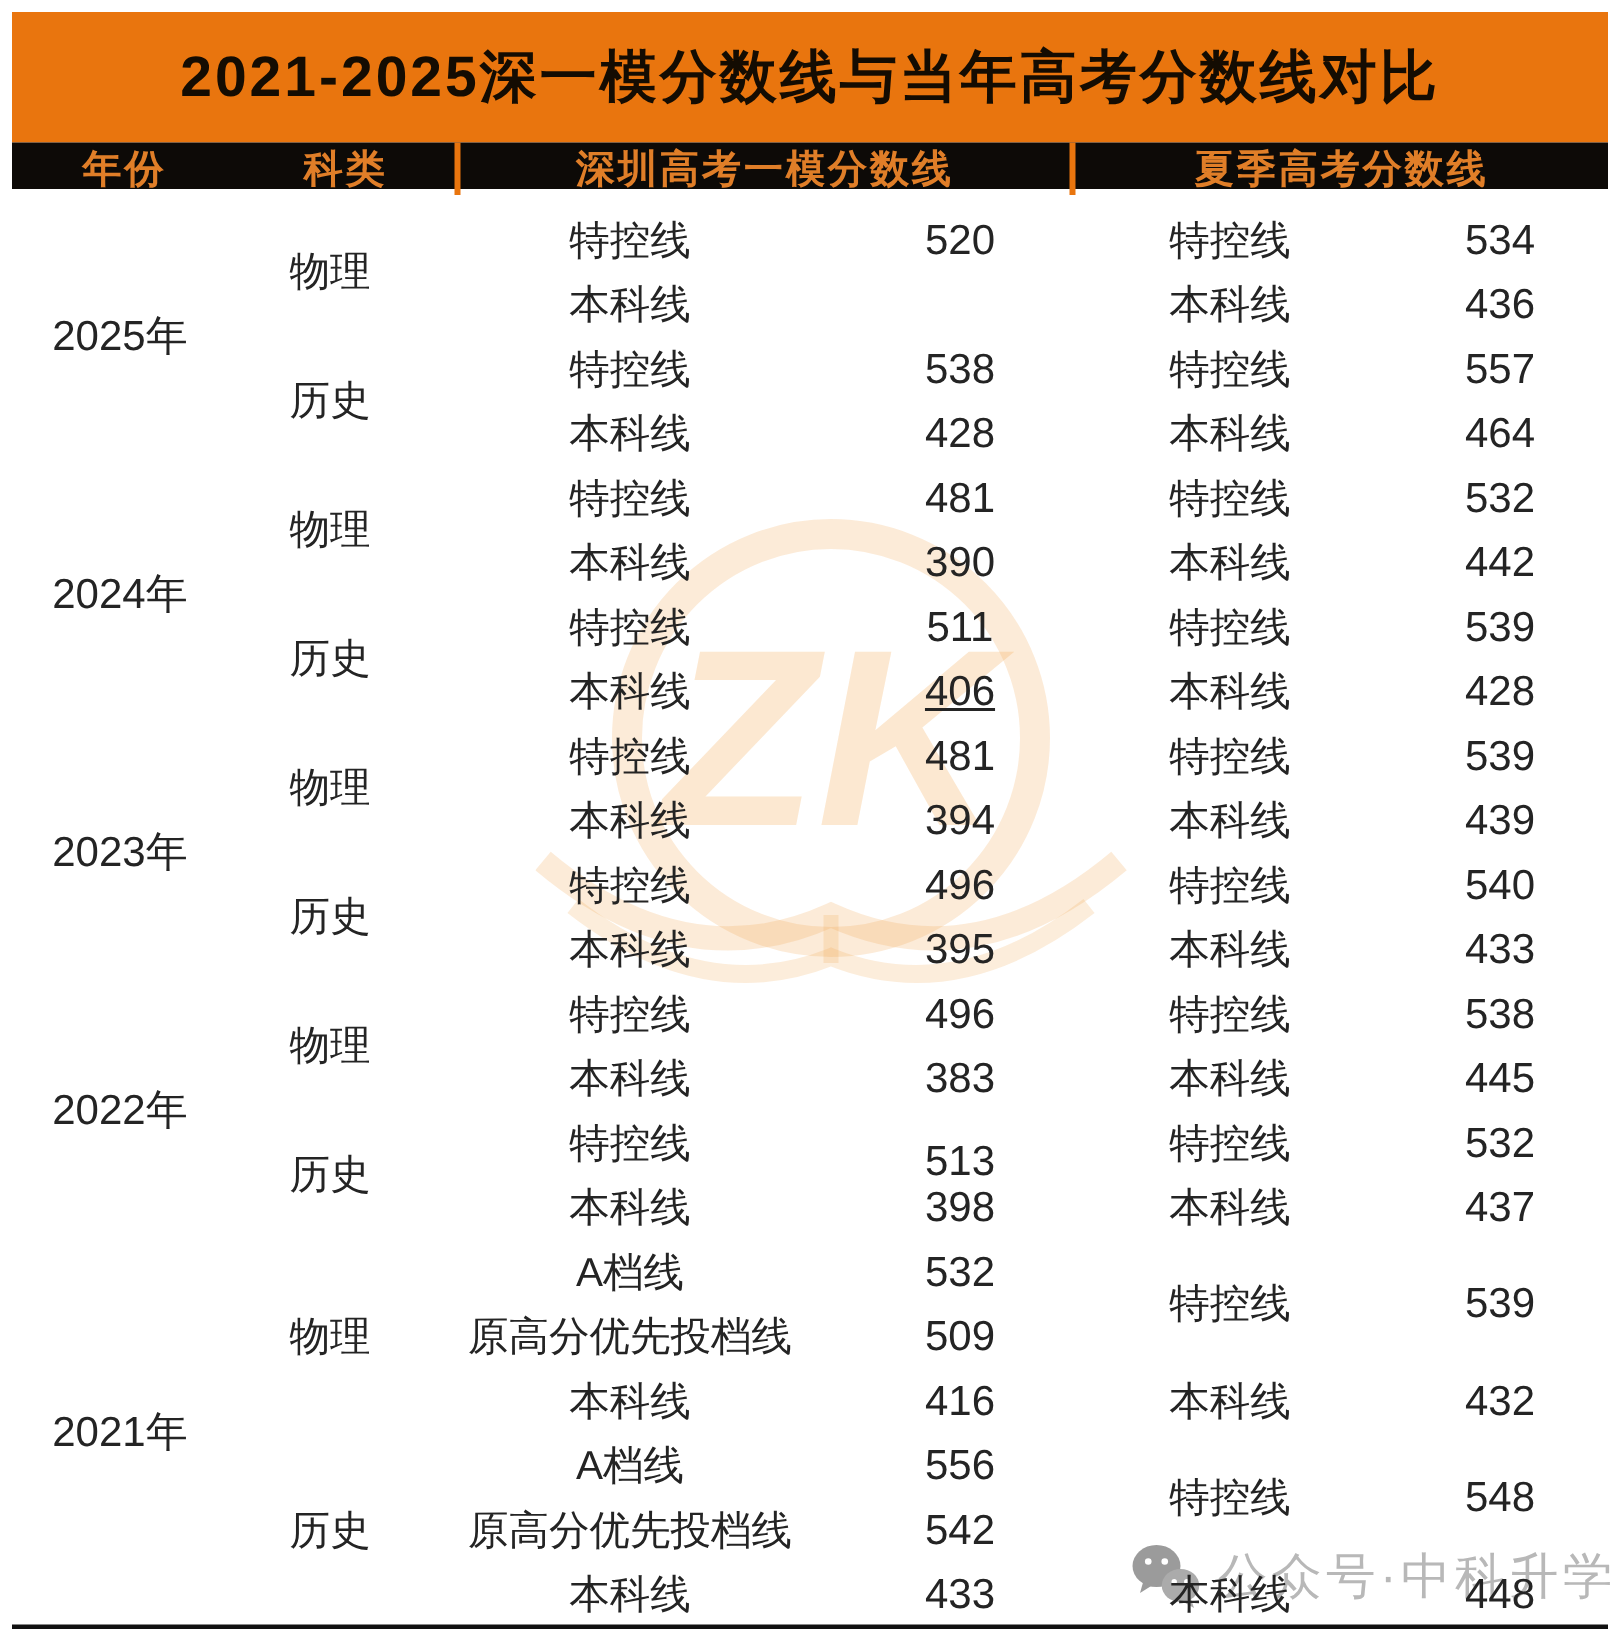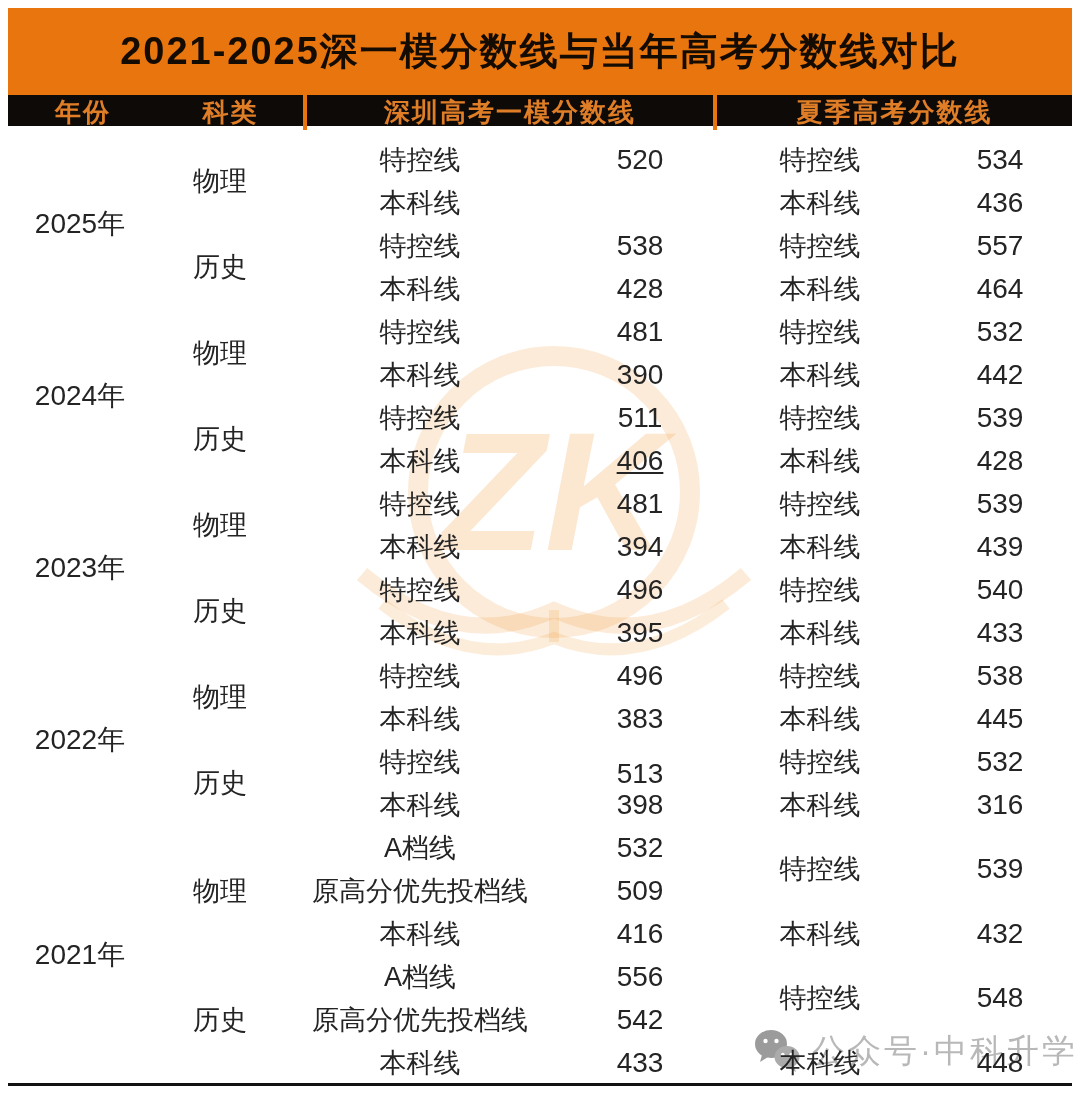--- a/index.html
+++ b/index.html
@@ -152,21 +152,21 @@
       <div class="cell name" style="grid-area: 14 / 5 / span 1;">本科线</div>
       <div class="cell value" style="grid-area: 14 / 6 / span 1;">445</div>
       <div class="cell subject" style="grid-area: 15 / 2 / span 2;">历史</div>
       <div class="cell name" style="grid-area: 15 / 3 / span 1;">特控线</div>
       <div class="cell value" style="grid-area: 15 / 4 / span 1; margin-top: 24px;">513</div>
       <div class="cell name" style="grid-area: 16 / 3 / span 1;">本科线</div>
       <div class="cell value" style="grid-area: 16 / 4 / span 1;">398</div>
       <div class="cell name" style="grid-area: 15 / 5 / span 1;">特控线</div>
       <div class="cell value" style="grid-area: 15 / 6 / span 1;">532</div>
       <div class="cell name" style="grid-area: 16 / 5 / span 1;">本科线</div>
-      <div class="cell value" style="grid-area: 16 / 6 / span 1;">316</div>
+      <div class="cell value" style="grid-area: 16 / 6 / span 1;">437</div>
       <div class="cell year" style="grid-area: 17 / 1 / span 6;">2021年</div>
       <div class="cell subject" style="grid-area: 17 / 2 / span 3;">物理</div>
       <div class="cell name" style="grid-area: 17 / 3 / span 1;">A档线</div>
       <div class="cell value" style="grid-area: 17 / 4 / span 1;">532</div>
       <div class="cell name" style="grid-area: 18 / 3 / span 1;">原高分优先投档线</div>
       <div class="cell value" style="grid-area: 18 / 4 / span 1;">509</div>
       <div class="cell name" style="grid-area: 19 / 3 / span 1;">本科线</div>
       <div class="cell value" style="grid-area: 19 / 4 / span 1;">416</div>
       <div class="cell name" style="grid-area: 17 / 5 / span 2;">特控线</div>
       <div class="cell value" style="grid-area: 17 / 6 / span 2;">539</div>

